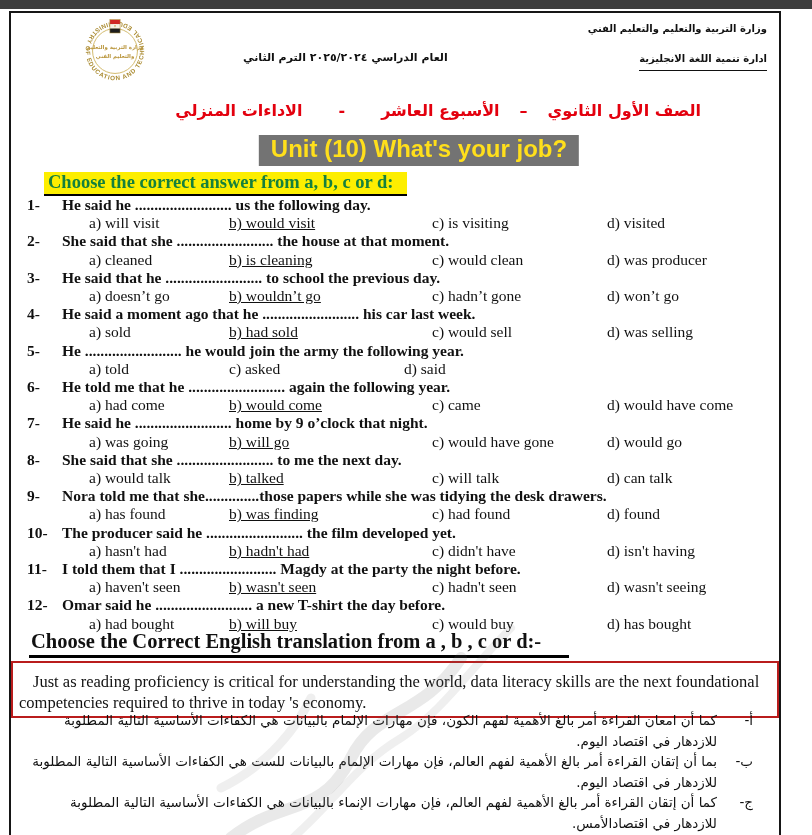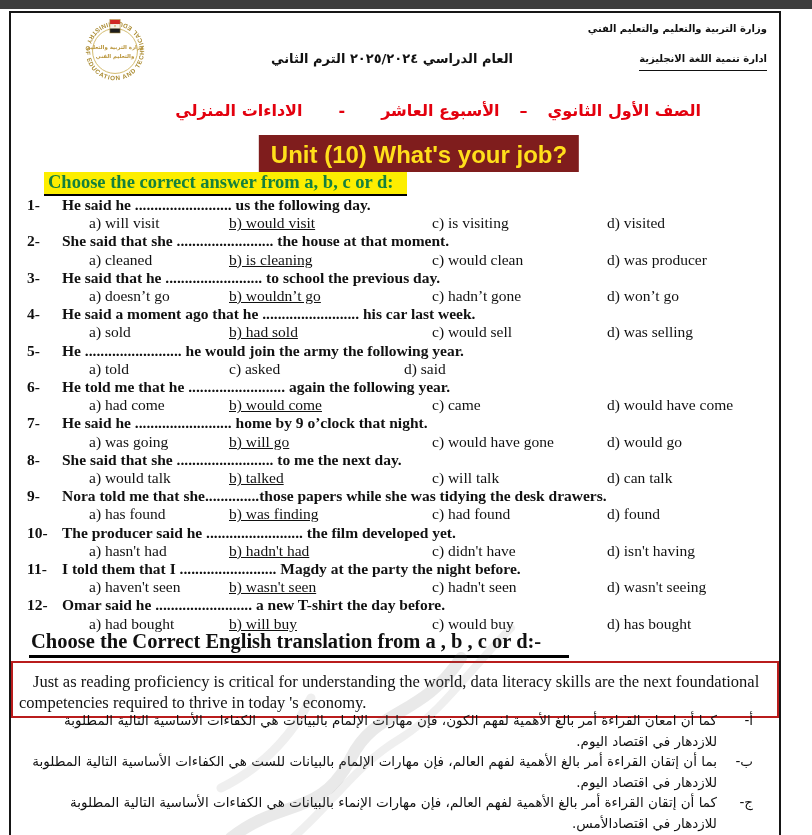--- a/index.html
+++ b/index.html
@@ -13,31 +13,31 @@
     border:2px solid #161616;border-bottom:none;background:#fff;box-sizing:border-box;
   }
   .inner{position:absolute;top:0;left:0;right:0;bottom:0;}
 
   
   .logo{position:absolute;left:70px;top:4px;width:68px;height:68px;}
   .ministry{position:absolute;right:12px;top:6px;text-align:right;direction:rtl;
     font-family:"DejaVu Sans", sans-serif;font-weight:bold;font-size:10px;line-height:20px;}
   .ministry .dept{display:inline-block;margin-top:10px;border-bottom:1.5px solid #111;padding-bottom:1px;}
   .year-line{position:absolute;left:232px;top:38px;direction:rtl;
-    font-family:"DejaVu Sans", sans-serif;font-weight:bold;font-size:13px;margin-left:28px;}
+    font-family:"DejaVu Sans", sans-serif;font-weight:bold;font-size:11px;}
   .red-line{
     position:absolute;top:88px;right:78px;direction:rtl;display:flex;align-items:baseline;gap:20px;
     font-family:"DejaVu Sans", sans-serif;font-weight:bold;font-size:16px;color:#e3000e;white-space:nowrap;
   }
   .red-line .dash2{margin:0 16px;}
 
   
   .title-bar{
     position:absolute;top:122px;left:50%;transform:translateX(-50%);margin-left:24px;
-    background:#7f1d1d;color:#ffdf1b;padding:6px 12px 3px;
+    background:#737373;color:#ffdf1b;padding:0 12px 3px;
     font-family:"Liberation Sans", sans-serif;font-weight:bold;font-size:24px;white-space:nowrap;text-align:right;
   }
   .sec1-heading{
     position:absolute;top:159px;left:33px;background:#fdee00;color:#15803d;
     font-weight:bold;font-size:18.5px;padding:0 14px 1px 4px;
     border-bottom:2.5px solid #000;white-space:nowrap;
   }
 
   
   .questions{position:absolute;top:183px;left:16px;right:8px;font-size:15.5px;line-height:18.2px;}

